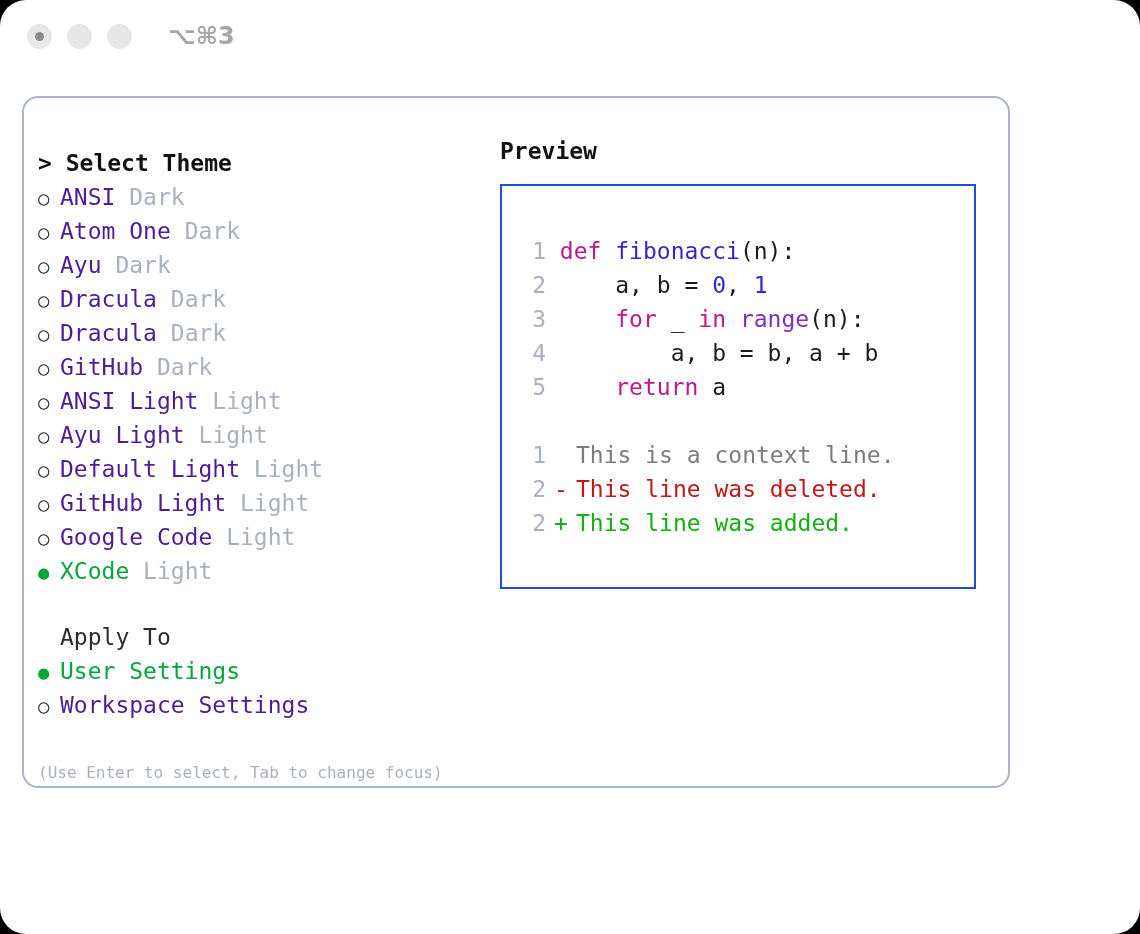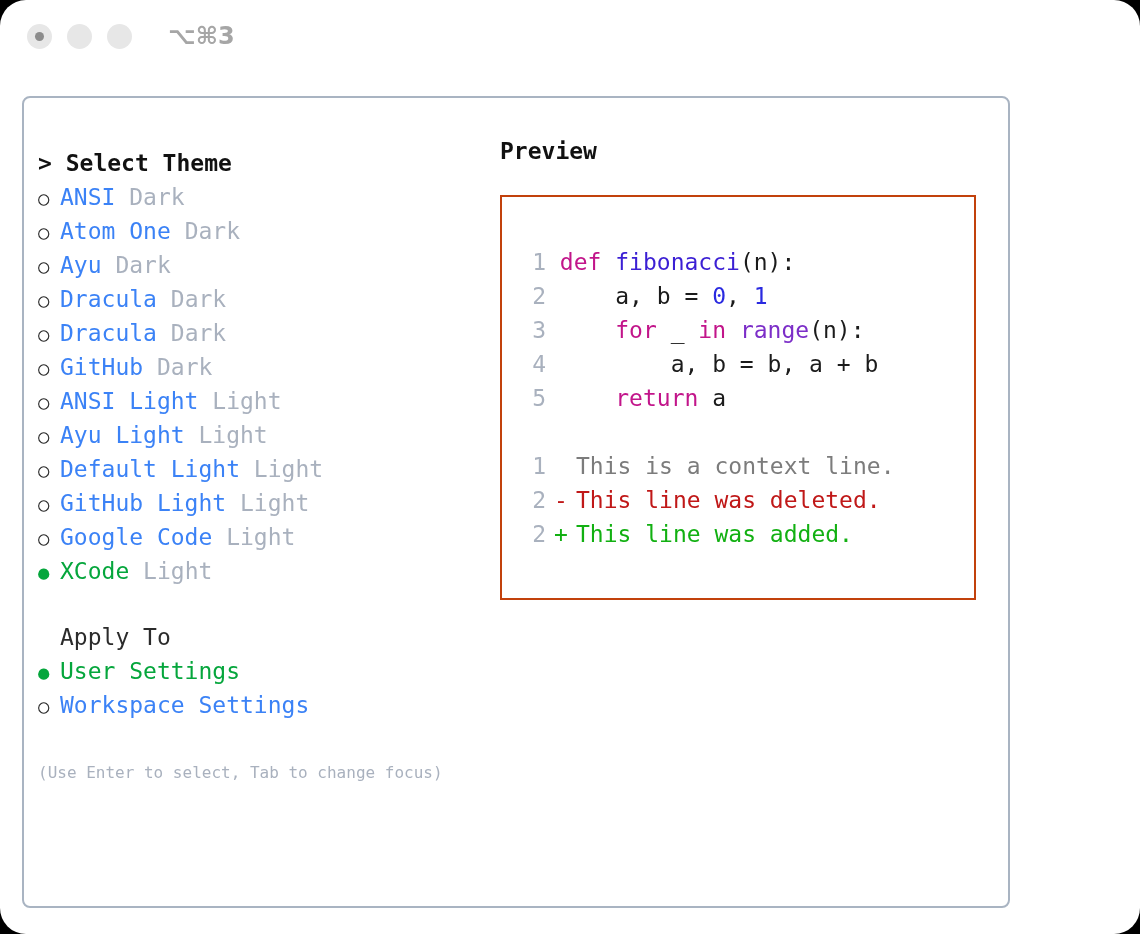--- a/index.html
+++ b/index.html
@@ -57,23 +57,23 @@
     color: #a6a6a6;
     letter-spacing: 0px;
     font-family: "DejaVu Sans", sans-serif;
   }
 
   
   .panel {
     position: absolute;
     left: 22px; top: 96px;
     width: 988px;
-    height: 812px;
+    height: 692px;
     border: 2px solid #a9b4c2;
-    border-radius: 8px;
+    border-radius: 16px;
     box-sizing: border-box;
     background: #ffffff;
   }
 
   
   .left-col {
     position: absolute;
     left: 14px;
     top: 48px;
     width: 460px;
@@ -95,21 +95,21 @@
     white-space: pre;
   }
   .bullet {
     display: inline-block;
     width: 22px;
     flex: 0 0 22px;
     font-size: 19px;
     color: #2b2b2b;
   }
   .bullet.sel { color: #05a63c; }
-  .opt-label { color: #3b82f6; }
+  .opt-label { color: #4c1d95; }
   .opt.selected .opt-label { color: #05a63c; }
   .opt-tag { color: #a9b1be; }
 
   .applyto-header {
     display: flex;
     align-items: flex-start;
     line-height: 34px;
     height: 34px;
     font-size: 23px;
     color: #2b2b2b;
@@ -137,24 +137,24 @@
     top: 36px;
     width: 500px;
   }
   .preview-title {
     font-size: 23px;
     font-weight: bold;
     color: #111111;
     line-height: 34px;
   }
   .preview-box {
-    margin-top: 27px;
+    margin-top: 16px;
     width: 476px;
     height: 405px;
-    border: 2px solid #c2410c;
+    border: 2px solid #1d4ed8;
     box-sizing: border-box;
     background: #ffffff;
     position: relative;
   }
   .code {
     position: absolute;
     left: 22px;
     top: 48px;
     font-size: 23px;
     line-height: 34px;

